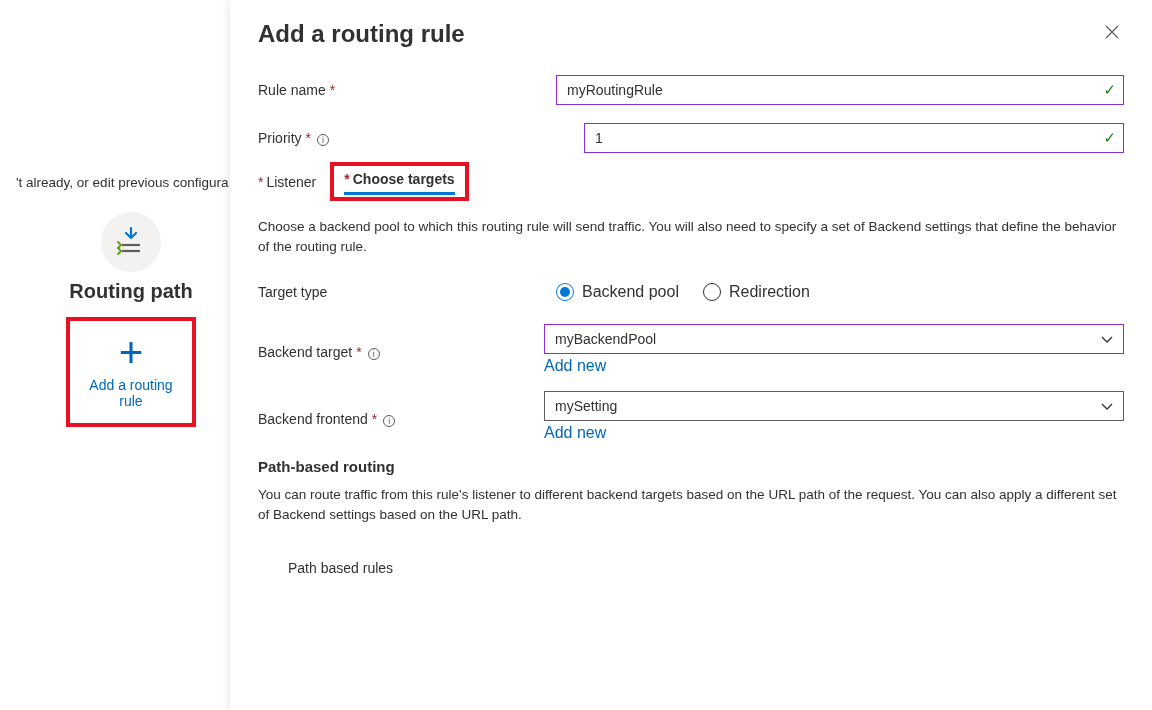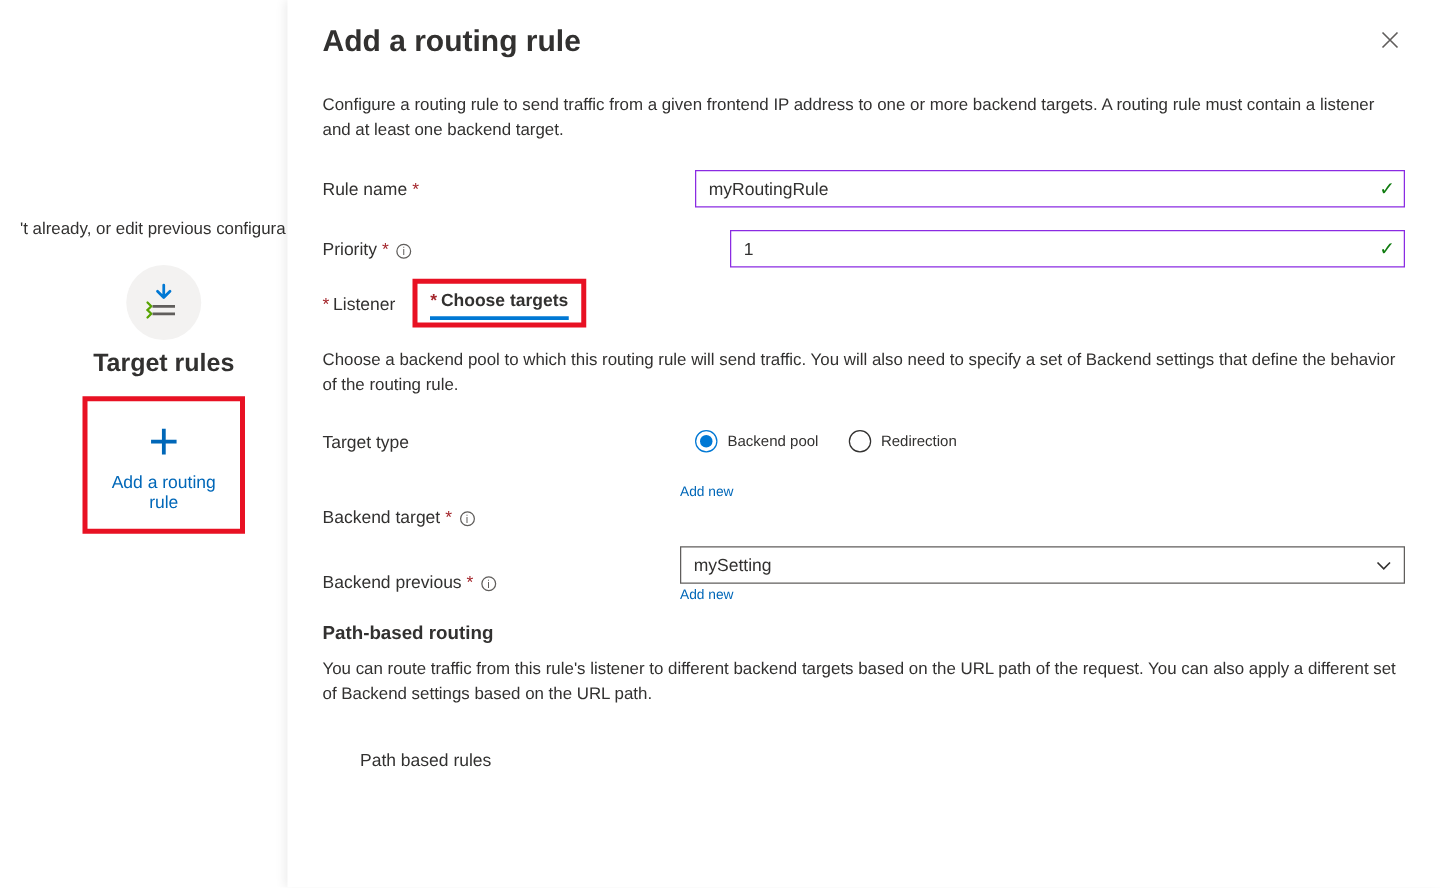--- a/index.html
+++ b/index.html
@@ -100,42 +100,42 @@
       color: #107c10;
       font-size: 15px;
       pointer-events: none;
     }
     .tabs-row { display: flex; align-items: center; gap: 24px; margin-bottom: 16px; margin-top: 2px; }
     .tab { font-size: 14px; color: #323130; cursor: pointer; padding: 5px 0; display: flex; gap: 3px; }
     .tab.active-tab { font-weight: 600; border-bottom: 3px solid #0078d4; }
     .tab-highlight-box { border: 4px solid #e81123; padding: 0 10px 2px 10px; margin-left: -10px; }
     .sub-description { font-size: 13.5px; line-height: 1.45; margin-bottom: 20px; }
     .radio-group { display: flex; gap: 24px; align-items: center; }
-    .radio-opt { display: flex; align-items: center; gap: 8px; font-size: 12px; cursor: pointer; }
+    .radio-opt { display: flex; align-items: center; gap: 8px; font-size: 16px; cursor: pointer; }
     .radio-circle {
       width: 18px; height: 18px; border: 1px solid #323130; border-radius: 50%;
       display: flex; align-items: center; justify-content: center;
     }
     .radio-circle.selected { border-color: #0078d4; }
     .radio-dot { width: 10px; height: 10px; background: #0078d4; border-radius: 50%; }
     .select-box {
       width: 100%;
       height: 30px;
       border: 1px solid #605e5c;
       padding: 0 30px 0 10px;
       font-size: 14px;
       background: #fff;
       position: relative;
       display: flex;
       align-items: center;
       cursor: pointer;
     }
     .select-box.purple-border { border-color: #8a2be2; }
     .select-chevron { position: absolute; right: 10px; top: 50%; transform: translateY(-50%); }
-    .link-text { color: #0067b8; font-size: 11px; cursor: pointer; margin-top: 3px; display: inline-block; }
+    .link-text { color: #0067b8; font-size: 16px; cursor: pointer; margin-top: 3px; display: inline-block; }
     .stacked-input-col { flex: 1; display: flex; flex-direction: column; }
     .section-heading { font-weight: 600; font-size: 15px; margin-top: 6px; margin-bottom: 10px; }
     .pbr-table { margin-top: 36px; padding-left: 30px; }
     .pbr-title { font-size: 14px; margin-bottom: 22px; }
     .panel-footer {
       border-top: 1px solid #edebe9;
       padding: 14px 28px 18px 28px;
       display: flex;
       gap: 12px;
       align-items: center;
@@ -160,38 +160,37 @@
   <div class="hint-text">'t already, or edit previous configura</div>
   <div class="routing-icon-circle">
     <svg class="routing-icon-svg" viewBox="0 0 34 34">
       <line x1="8" y1="20" x2="26" y2="20" stroke="#605e5c" stroke-width="2.2"></line>
       <line x1="8" y1="26" x2="26" y2="26" stroke="#605e5c" stroke-width="2.2"></line>
       <path d="M 17 3 L 17 13 M 12 8 L 17 13 L 22 8" stroke="#0078d4" stroke-width="2.2" fill="none" stroke-linecap="round" stroke-linejoin="round"></path>
       <path d="M 4 18 L 7 21 L 4 24" stroke="#57a300" stroke-width="1.8" fill="none" stroke-linecap="round" stroke-linejoin="round" transform="translate(0,-1)"></path>
       <path d="M 4 24 L 7 27 L 4 30" stroke="#57a300" stroke-width="1.8" fill="none" stroke-linecap="round" stroke-linejoin="round" transform="translate(0,-1)"></path>
     </svg>
   </div>
-  <div class="routing-heading">Target rules</div>
+  <div class="routing-heading">Routing path</div>
   <div class="add-rule-card">
     <div class="add-rule-plus">+</div>
     <div class="add-rule-label">Add a routing rule</div>
   </div>
 </div>
 
 <div class="panel">
   <div class="panel-body">
     <div class="panel-title-row">
       <h1 class="panel-title">Add a routing rule</h1>
       <span class="close-x">
         <svg width="16" height="16" viewBox="0 0 16 16">
             <path d="M2 2 L14 14 M14 2 L2 14" stroke="#605e5c" stroke-width="1.3"></path>
           </svg>
       </span>
     </div>
-    <p class="description">Configure a routing rule to send traffic from a given frontend IP address to one or more backend targets. A routing rule must contain a listener and at least one backend target.</p>
 
     <div class="form-row">
       <div class="form-label-col">
         <span>Rule name</span>
         <span class="req">*</span>
       </div>
       <div class="form-input-col">
         <input class="text-input" value="myRoutingRule" style="">
         <span class="input-check">✓</span>
       </div>
@@ -244,27 +243,35 @@
       </div>
     </div>
 
     <div class="form-row" style="align-items:flex-start;">
       <div class="form-label-col" style="padding-top:20px;">
         <span>Backend target</span>
         <span class="req">*</span>
         <span class="info-icon">i</span>
       </div>
       <div class="stacked-input-col">
+        <div class="select-box purple-border">
+          <span>myBackendPool</span>
+          <span class="select-chevron">
+            <svg width="12" height="8" viewBox="0 0 12 8">
+                <path d="M1 1 L6 6 L11 1" stroke="#323130" stroke-width="1.3" fill="none"></path>
+              </svg>
+          </span>
+        </div>
         <span class="link-text">Add new</span>
       </div>
     </div>
 
     <div class="form-row" style="align-items:flex-start;">
       <div class="form-label-col" style="padding-top:20px;">
-        <span>Backend previous</span>
+        <span>Backend frontend</span>
         <span class="req">*</span>
         <span class="info-icon">i</span>
       </div>
       <div class="stacked-input-col">
         <div class="select-box">
           <span>mySetting</span>
           <span class="select-chevron">
             <svg width="12" height="8" viewBox="0 0 12 8">
                 <path d="M1 1 L6 6 L11 1" stroke="#323130" stroke-width="1.3" fill="none"></path>
               </svg>

